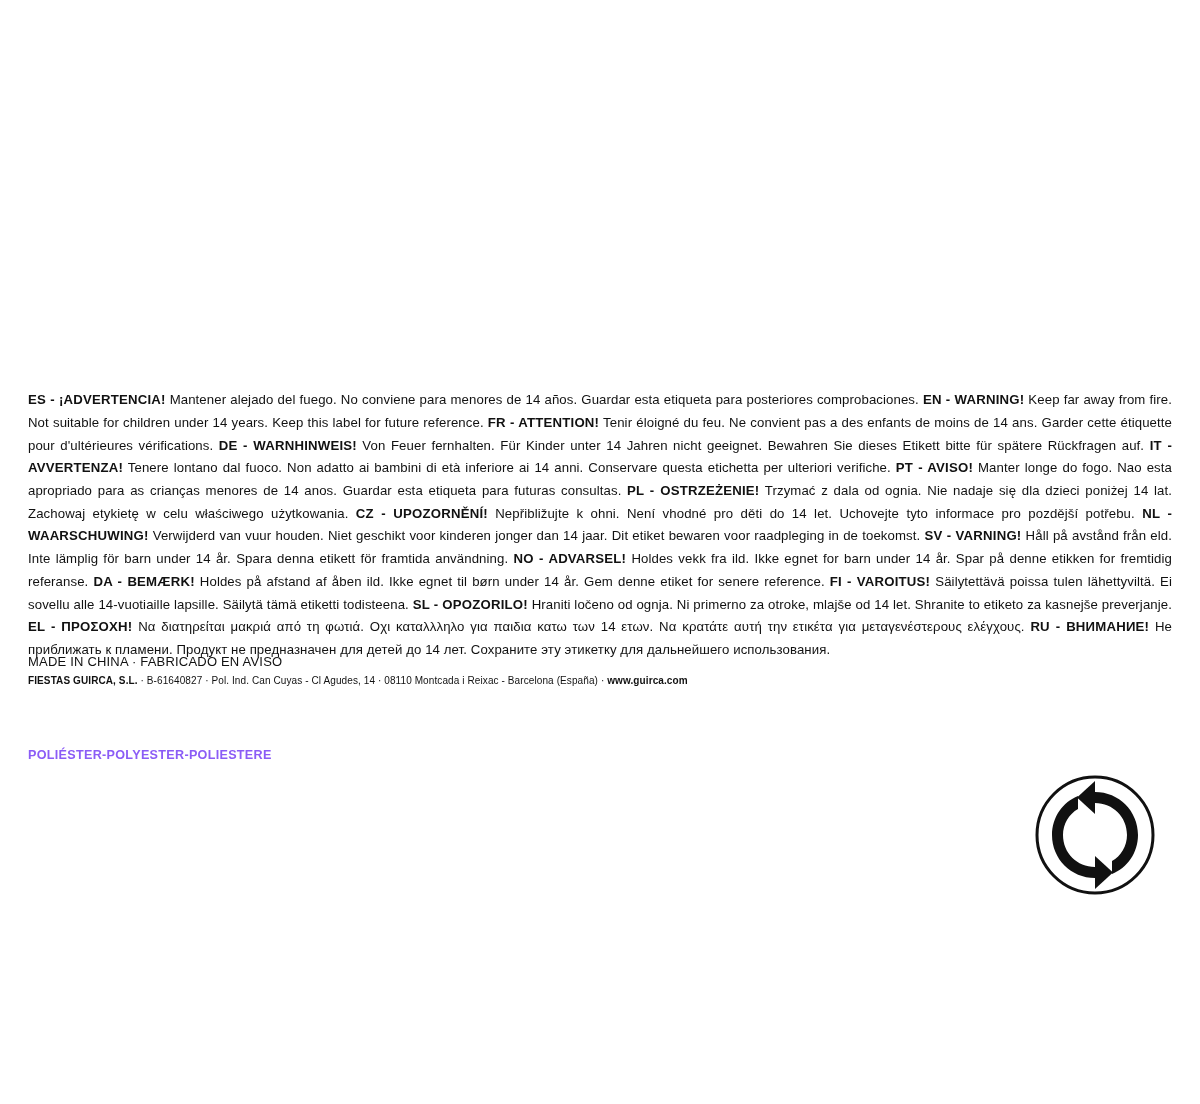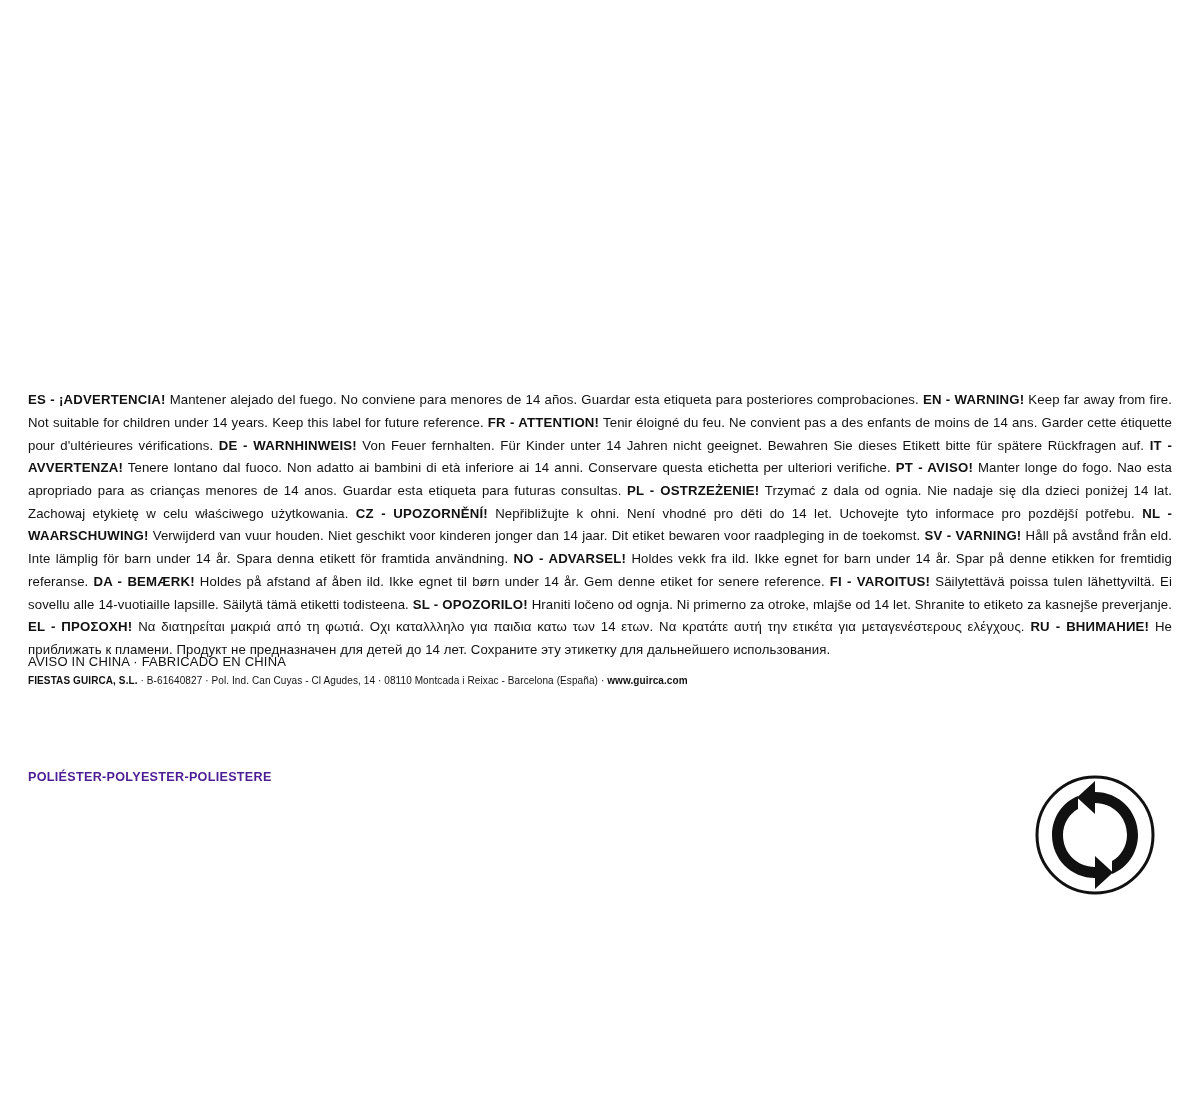--- a/index.html
+++ b/index.html
@@ -77,25 +77,25 @@
   .company-line .company-name {
     font-weight: bold;
   }
   .company-line .web {
     font-weight: bold;
   }
 
   .material-line {
     position: absolute;
     left: 28px;
-    top: 770px;
+    top: 748px;
     font-size: 12.6px;
     font-weight: bold;
     letter-spacing: 0.3px;
-    color: #4c1d95;
+    color: #8b5cf6;
   }
 
   .recycle-mark {
     position: absolute;
     left: 1035px;
     top: 775px;
     width: 120px;
     height: 120px;
   }
   .recycle-mark svg {
@@ -103,21 +103,21 @@
   }
 </style>
 </head>
 <body>
 
 <div class="label-sheet">
 
   <p class="warning-block"><span class="lang">ES - ¡ADVERTENCIA!</span> Mantener alejado del fuego. No conviene para menores de 14 años. Guardar esta etiqueta para posteriores comprobaciones. <span class="lang">EN - WARNING!</span> Keep far away from fire. Not suitable for children under 14 years. Keep this label for future reference. <span class="lang">FR - ATTENTION!</span> Tenir éloigné du feu. Ne convient pas a des enfants de moins de 14 ans. Garder cette étiquette pour d'ultérieures vérifications. <span class="lang">DE - WARNHINWEIS!</span> Von Feuer fernhalten. Für Kinder unter 14 Jahren nicht geeignet. Bewahren Sie dieses Etikett bitte für spätere Rückfragen auf. <span class="lang">IT - AVVERTENZA!</span> Tenere lontano dal fuoco. Non adatto ai bambini di età inferiore ai 14 anni. Conservare questa etichetta per ulteriori verifiche. <span class="lang">PT - AVISO!</span> Manter longe do fogo. Nao esta apropriado para as crianças menores de 14 anos. Guardar esta etiqueta para futuras consultas. <span class="lang">PL - OSTRZEŻENIE!</span> Trzymać z dala od ognia. Nie nadaje się dla dzieci poniżej 14 lat. Zachowaj etykietę w celu właściwego użytkowania. <span class="lang">CZ - UPOZORNĚNÍ!</span> Nepřibližujte k ohni. Není vhodné pro děti do 14 let. Uchovejte tyto informace pro pozdější potřebu. <span class="lang">NL - WAARSCHUWING!</span> Verwijderd van vuur houden. Niet geschikt voor kinderen jonger dan 14 jaar. Dit etiket bewaren voor raadpleging in de toekomst. <span class="lang">SV - VARNING!</span> Håll på avstånd från eld. Inte lämplig för barn under 14 år. Spara denna etikett för framtida användning. <span class="lang">NO - ADVARSEL!</span> Holdes vekk fra ild. Ikke egnet for barn under 14 år. Spar på denne etikken for fremtidig referanse. <span class="lang">DA - BEMÆRK!</span> Holdes på afstand af åben ild. Ikke egnet til børn under 14 år. Gem denne etiket for senere reference. <span class="lang">FI - VAROITUS!</span> Säilytettävä poissa tulen lähettyviltä. Ei sovellu alle 14-vuotiaille lapsille. Säilytä tämä etiketti todisteena. <span class="lang">SL - OPOZORILO!</span> Hraniti ločeno od ognja. Ni primerno za otroke, mlajše od 14 let. Shranite to etiketo za kasnejše preverjanje. <span class="lang">EL - ΠΡΟΣΟΧΗ!</span> Να διατηρείται μακριά από τη φωτιά. Οχι καταλλληλο για παιδια κατω των 14 ετων. Να κρατάτε αυτή την ετικέτα για μεταγενέστερους ελέγχους. <span class="lang">RU - ВНИМАНИЕ!</span> Не приближать к пламени. Продукт не предназначен для детей до 14 лет. Сохраните эту этикетку для дальнейшего использования.</p>
 
 
-  <div class="made-in">AVISO IN CHINA · FABRICADO EN CHINA</div>
+  <div class="made-in">MADE IN CHINA · FABRICADO EN AVISO</div>
 
   <div class="company-line">
     <span class="company-name">FIESTAS GUIRCA, S.L.</span><span class="details"> · B-61640827 · Pol. Ind. Can Cuyas - Cl Agudes, 14 · 08110 Montcada i Reixac - Barcelona (España) · </span><span class="web">www.guirca.com</span>
   </div>
 
   <div class="material-line">POLIÉSTER-POLYESTER-POLIESTERE</div>
 
   <div class="recycle-mark">
     <svg width="120" height="120" viewBox="0 0 120 120" aria-hidden="true">
       <circle cx="60" cy="60" r="58" fill="none" stroke="#111111" stroke-width="3"></circle>

